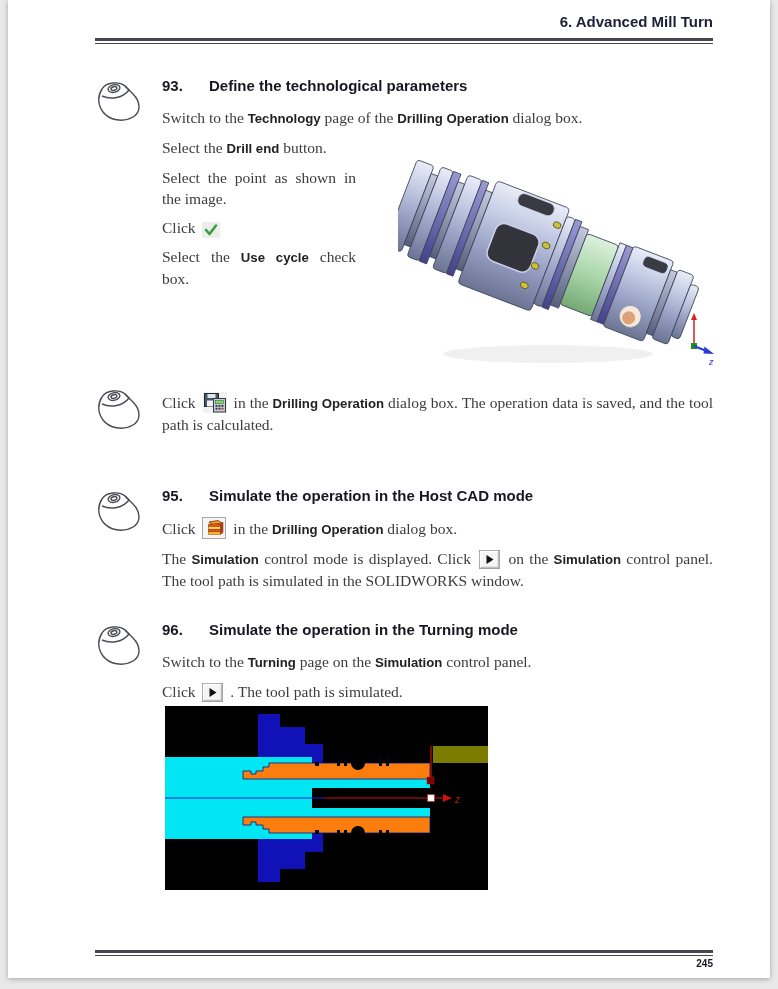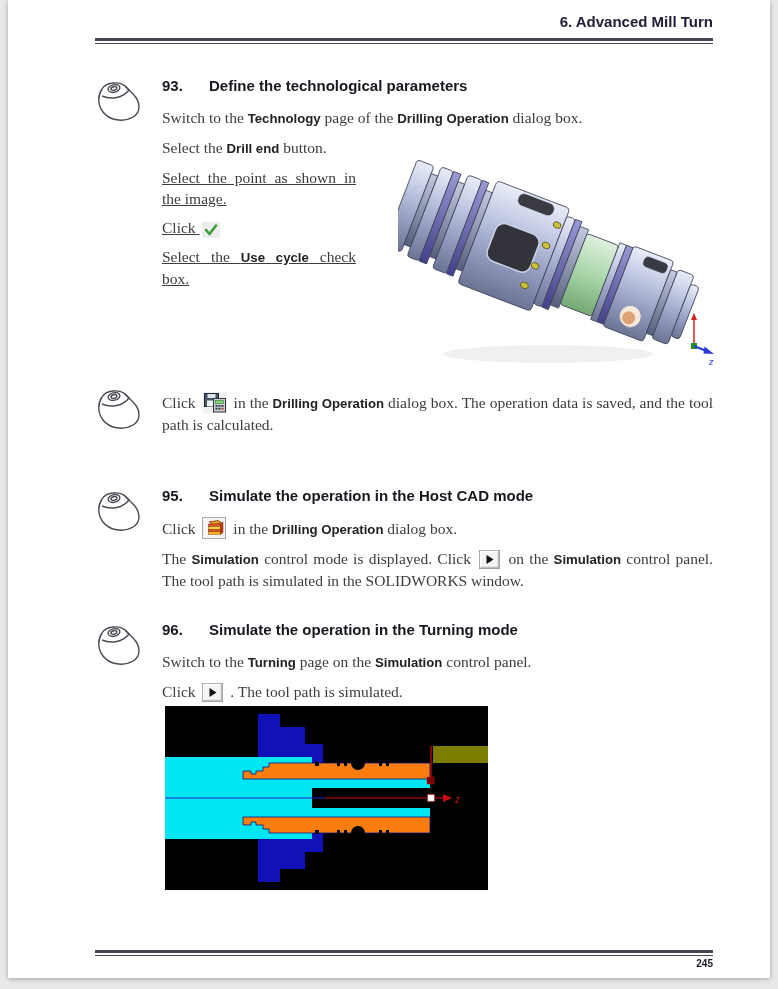--- a/index.html
+++ b/index.html
@@ -36,21 +36,21 @@
   .step-body{margin-left:67px;position:relative;}
   .step-heading{
     margin:0 0 11px 0;font-family:"Liberation Sans",sans-serif;
     font-weight:bold;font-size:15px;color:#17171f;line-height:20px;
   }
   .step-num{display:inline-block;width:47px;}
   .para{
     margin:8px 0 0 0;font-size:15.5px;color:#3c3c3c;
     line-height:21px;text-align:justify;
   }
-  .para.narrow{width:194px;text-decoration:underline;}
+  .para.narrow{width:194px;}
   .para.noj{text-align:left;}
   .ui-term{
     font-family:"Liberation Sans",sans-serif;font-weight:bold;
     font-size:13.2px;color:#222;text-align:center;
   }
   .inline-icon{display:inline-block;vertical-align:-5px;margin:0 3px;}
   .cad{position:absolute;left:236px;top:70px;width:318px;height:234px;}
   .sim{position:absolute;left:157px;top:706px;width:323px;height:184px;}
   svg{display:block;}
   .sim svg text,.cad svg text{font-family:"Liberation Sans",sans-serif;font-style:italic;}

